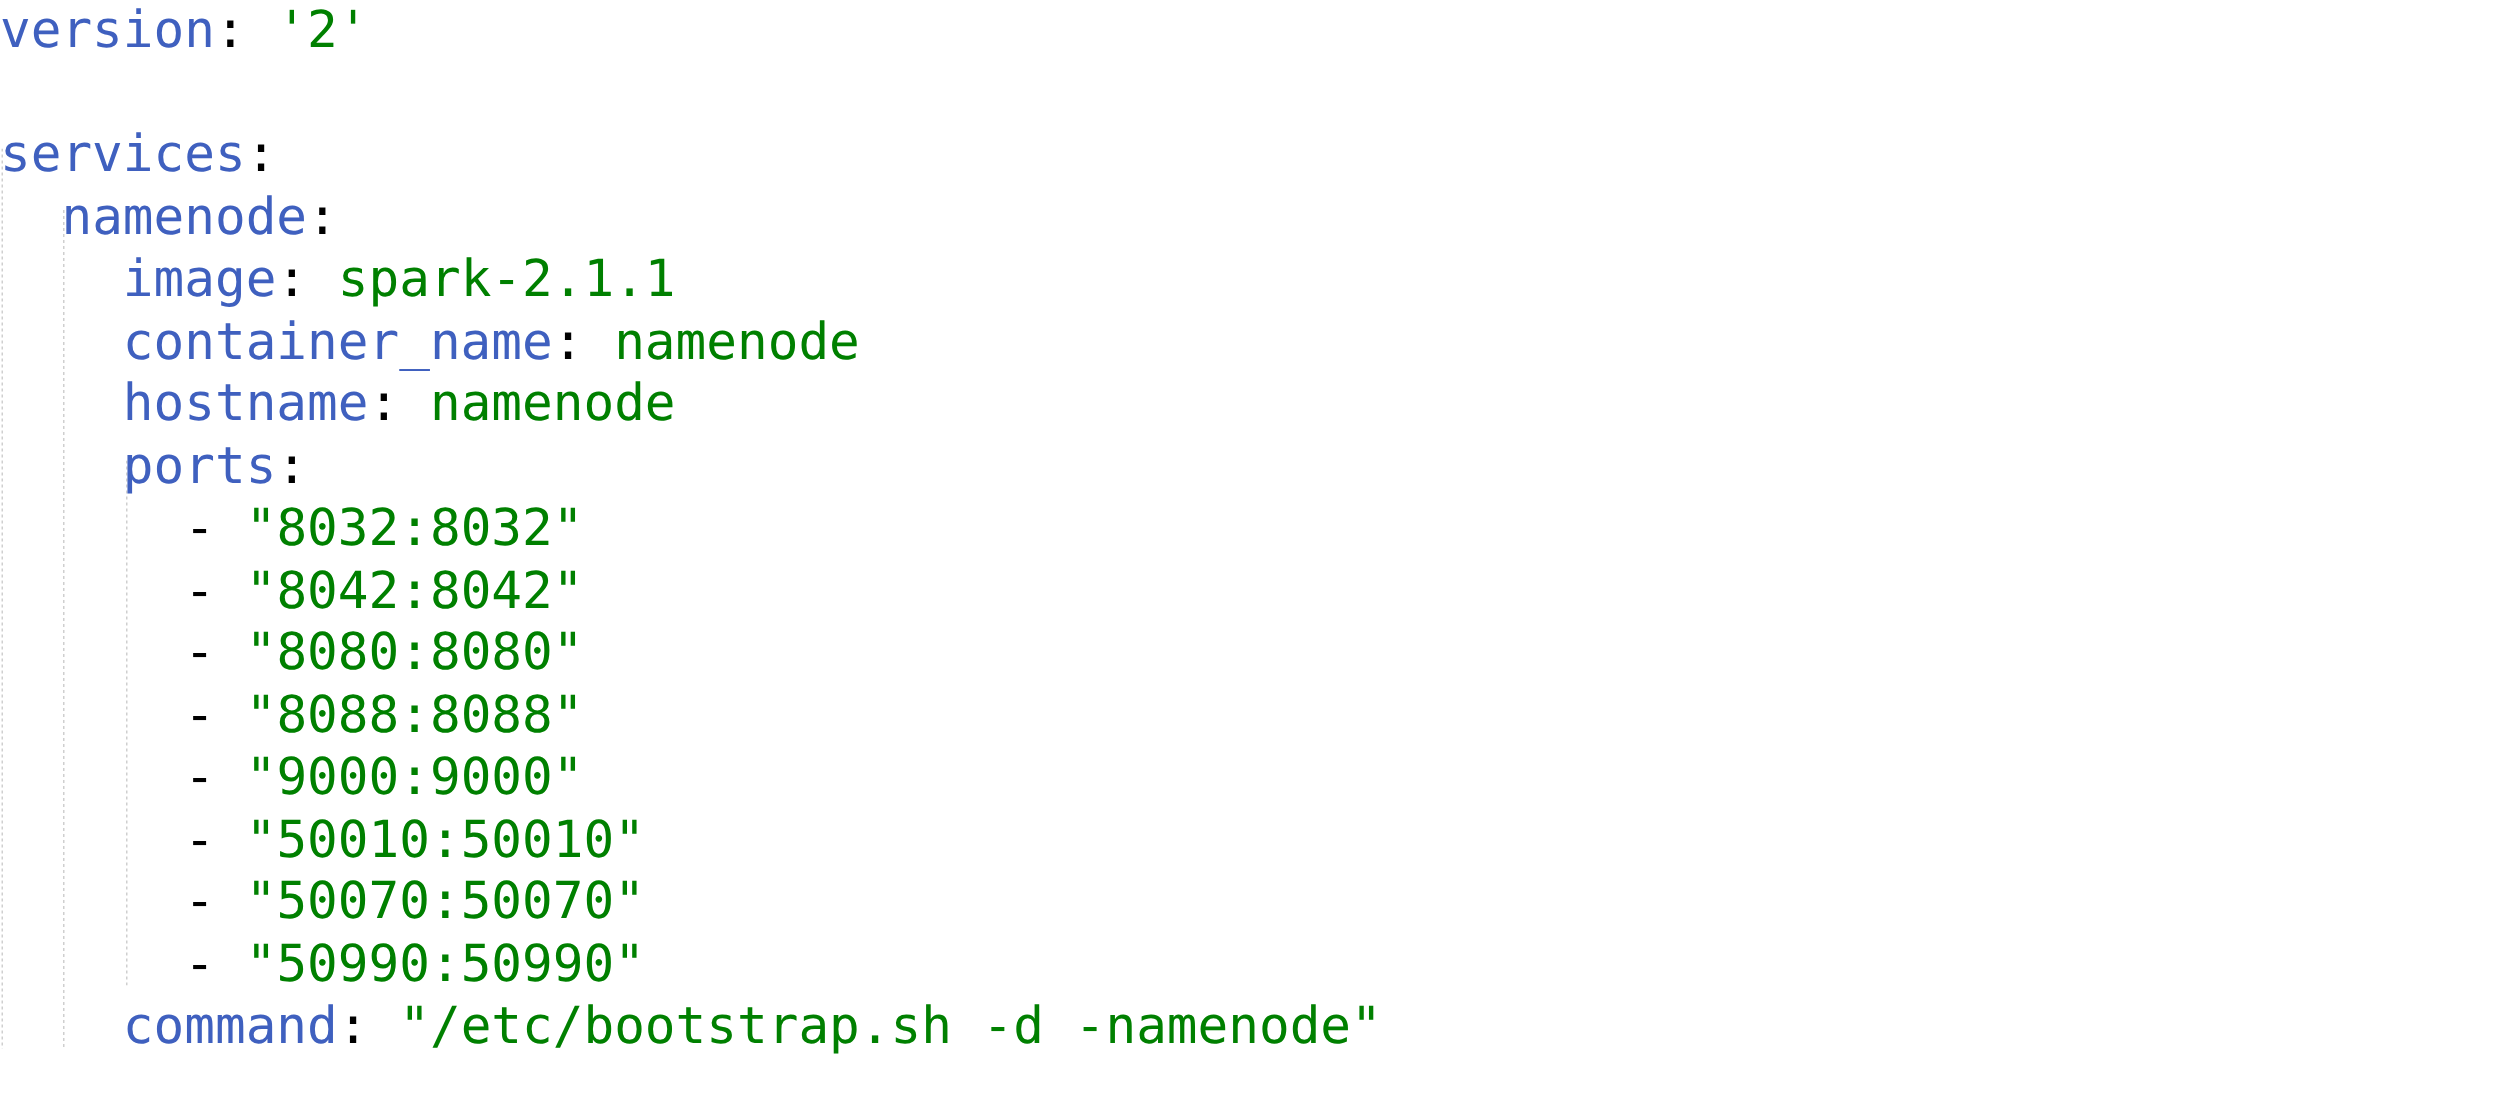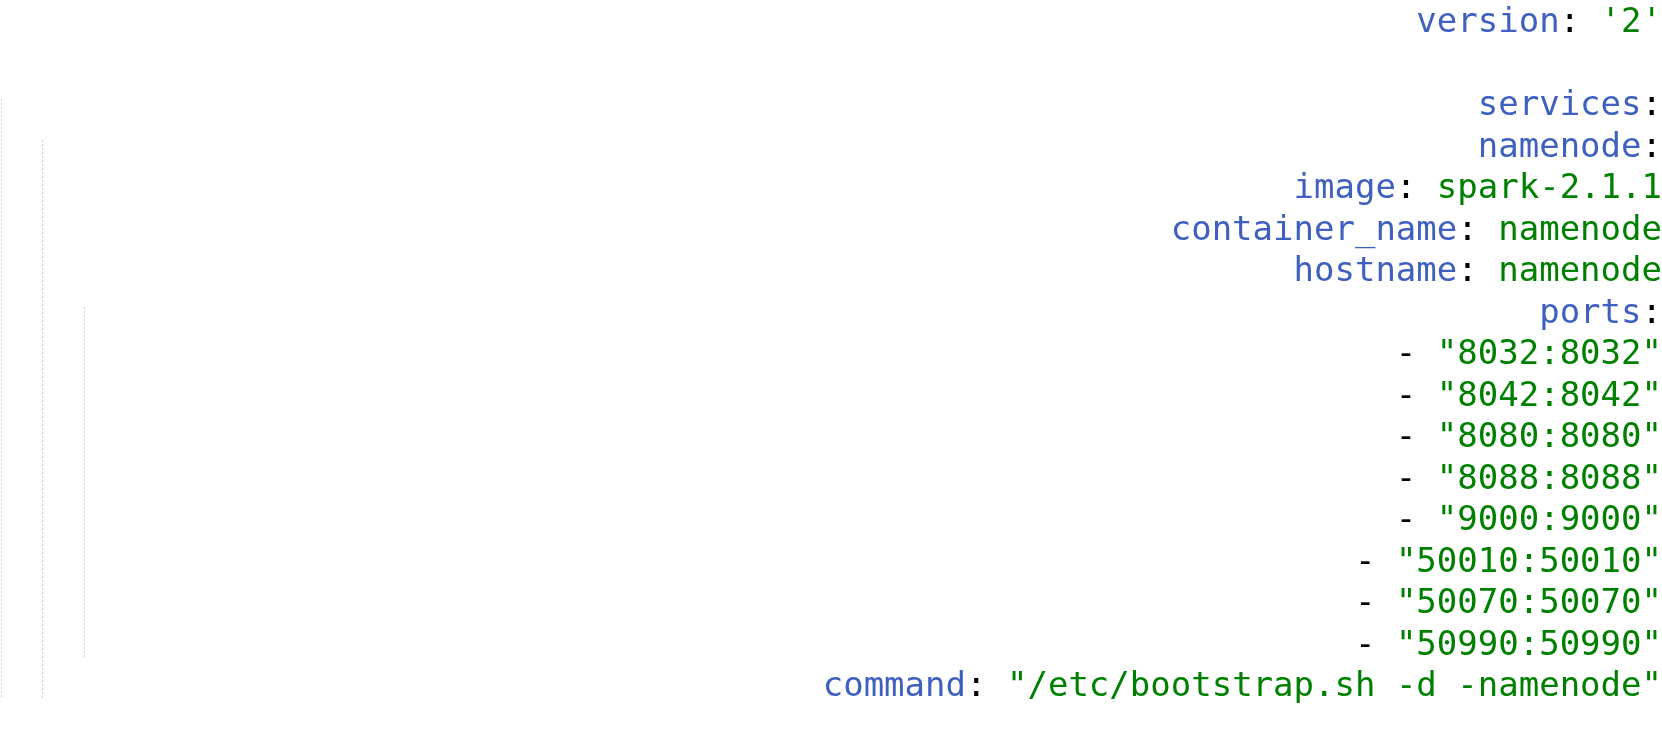--- a/index.html
+++ b/index.html
@@ -12,21 +12,20 @@
     height: 746px;
     overflow: hidden;
     font-family: "DejaVu Sans Mono", "Liberation Mono", monospace;
   }
 
   #editor {
     position: relative;
     width: 1662px;
     height: 746px;
     background: #ffffff;
-    text-align: right;
   }
 
   
   .indent-guides {
     position: absolute;
     top: 0;
     left: 0;
     width: 1662px;
     height: 746px;
     pointer-events: none;

